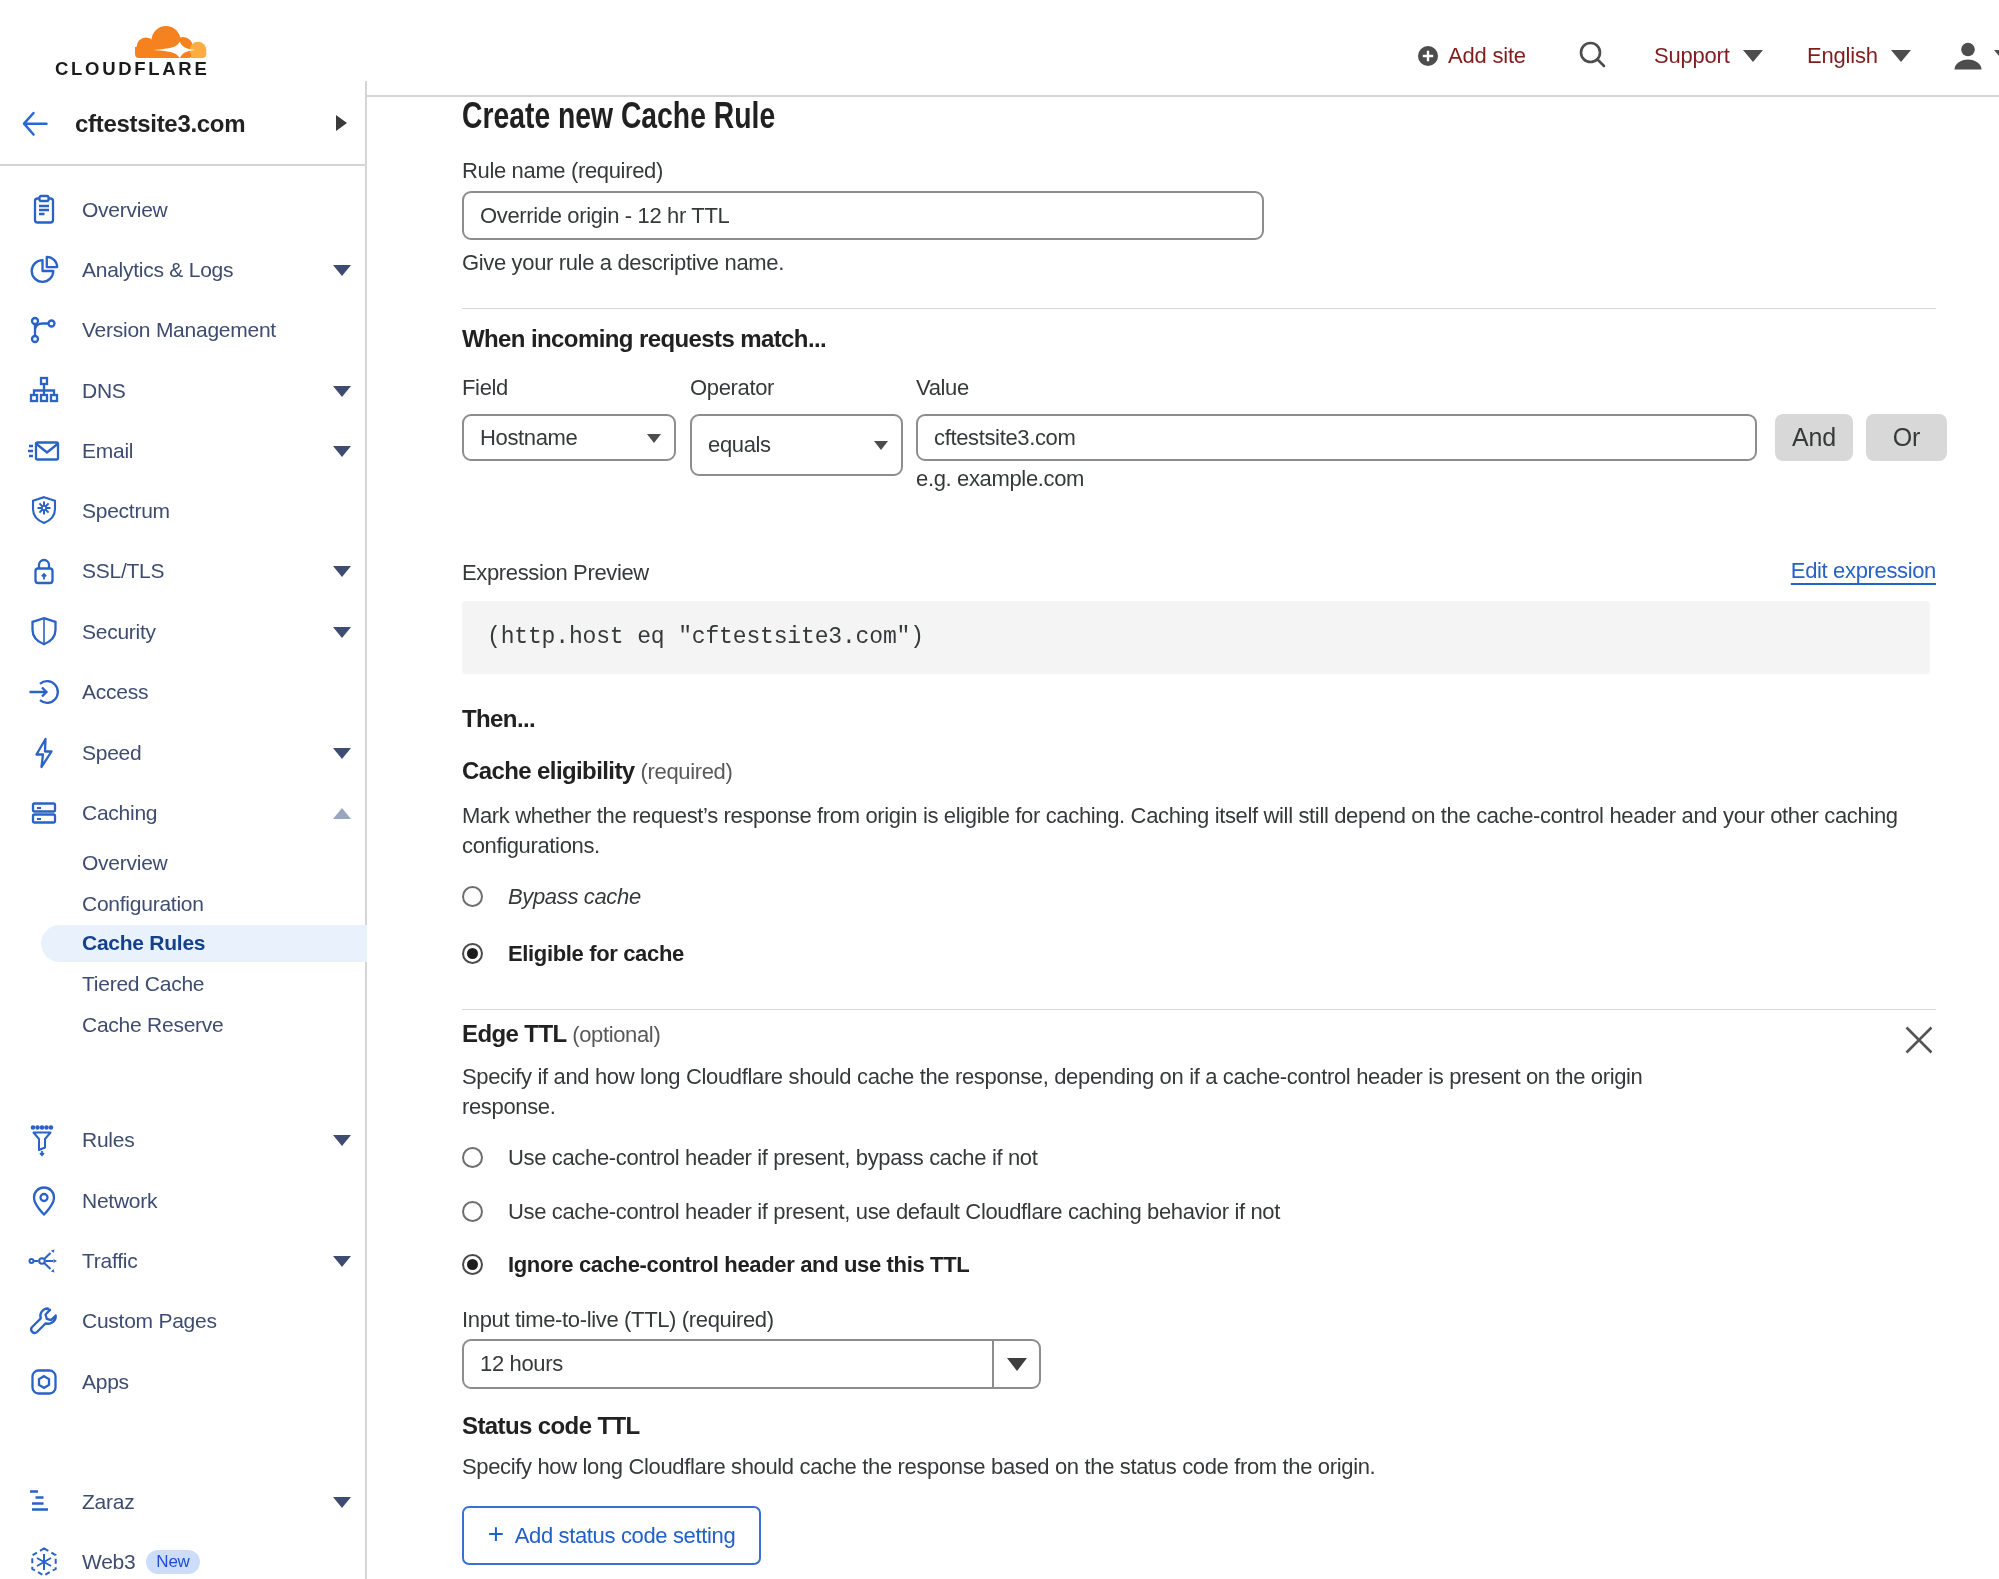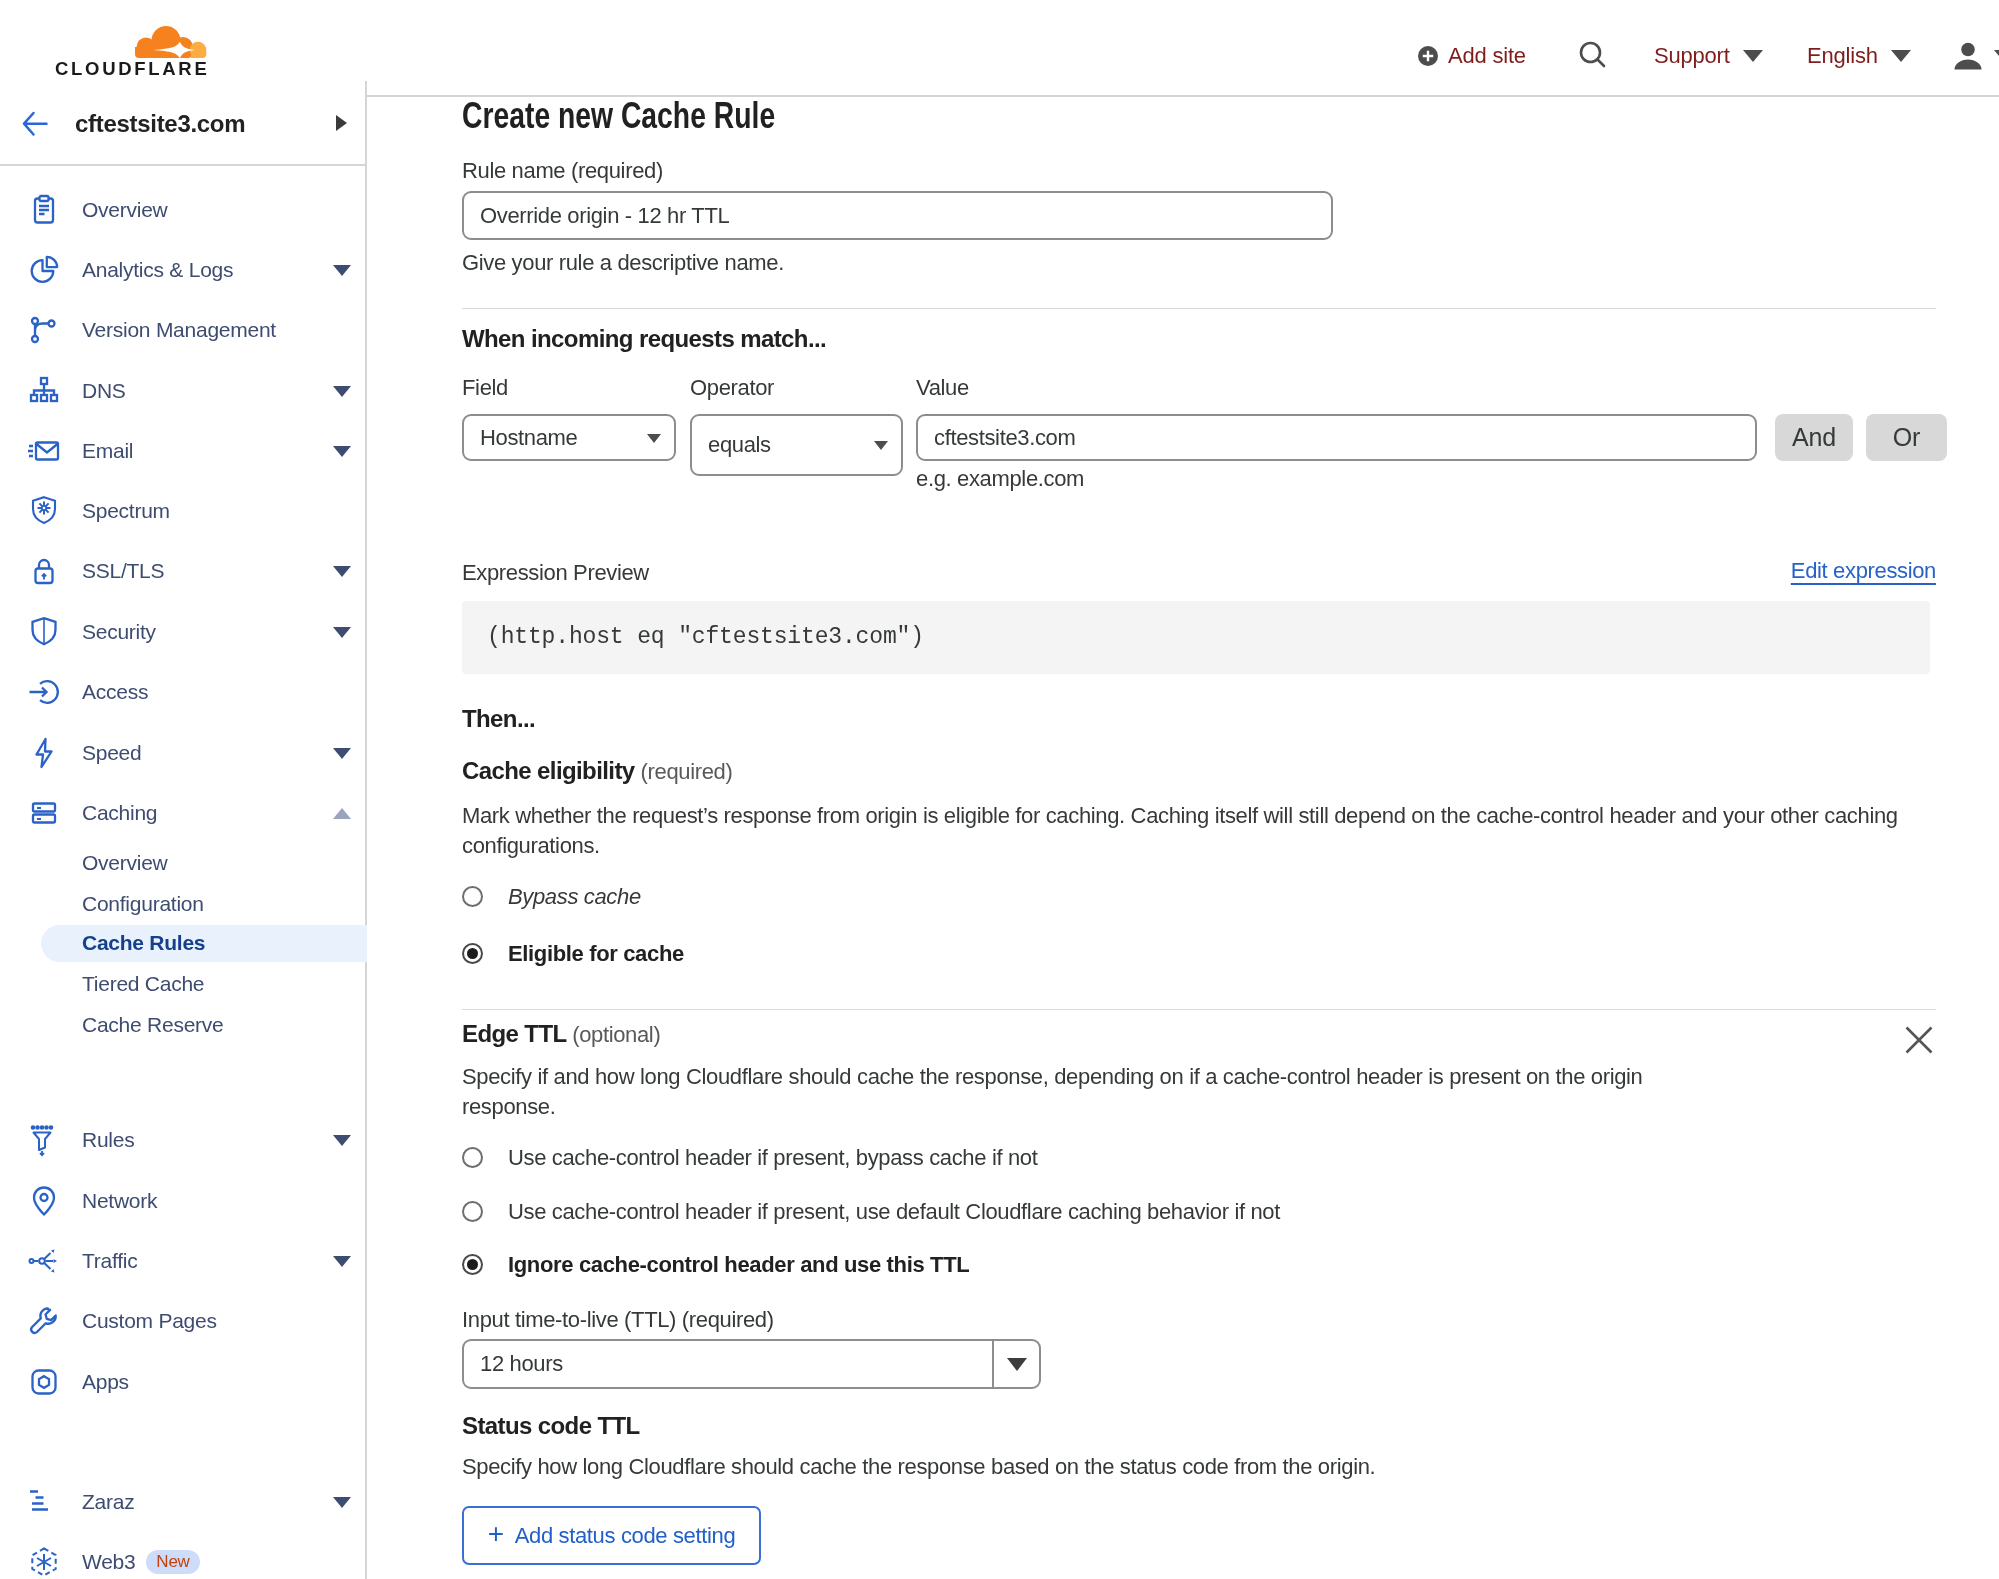--- a/index.html
+++ b/index.html
@@ -242,28 +242,28 @@
     </svg>
     <span class="tx">Zaraz</span>
     <span class="scaret"></span>
   </div>
   <div class="nav" style="top:1451px;">
     <svg class="ic" viewBox="0 0 34 34" fill="none" stroke="#2a62c6" stroke-width="2">
       <path d="M17 3.5 L28.7 10.2 V23.8 L17 30.5 L5.3 23.8 V10.2 Z" stroke-dasharray="5 3.5"></path>
       <path d="M17 9 V25 M10 13 L24 21 M24 13 L10 21" stroke-width="2"></path>
     </svg>
     <span class="tx">Web3</span>
-    <span style="position:absolute;left:146px;top:18px;width:54px;height:24px;background:#cdddf9;border-radius:12px;display:flex;align-items:center;justify-content:center;font-size:17px;color:#c2410c;">New</span>
+    <span style="position:absolute;left:146px;top:18px;width:54px;height:24px;background:#cdddf9;border-radius:12px;display:flex;align-items:center;justify-content:center;font-size:17px;color:#1d4ed8;">New</span>
   </div>
 </div>
 
 <div class="abs" style="left:462px;top:94px;font-size:37.5px;font-weight:700;color:#212121;transform:scaleX(0.755);transform-origin:0 0;">Create new Cache Rule</div>
 
 <div class="lbl" style="left:462px;top:158px;">Rule name (required)</div>
-<div class="inp" style="left:462px;top:191px;width:871px;height:49px;">Override origin - 12 hr TTL</div>
+<div class="inp" style="left:462px;top:191px;width:802px;height:49px;">Override origin - 12 hr TTL</div>
 <div class="lbl" style="left:462px;top:250px;">Give your rule a descriptive name.</div>
 
 <div class="hr" style="top:308px;"></div>
 
 <div class="h2" style="left:462px;top:325px;">When incoming requests match...</div>
 <div class="lbl" style="left:462px;top:375px;">Field</div>
 <div class="lbl" style="left:690px;top:375px;">Operator</div>
 <div class="lbl" style="left:916px;top:375px;">Value</div>
 
 <div class="inp" style="left:462px;top:414px;width:214px;height:47px;">Hostname<span class="selcaret"></span></div>

